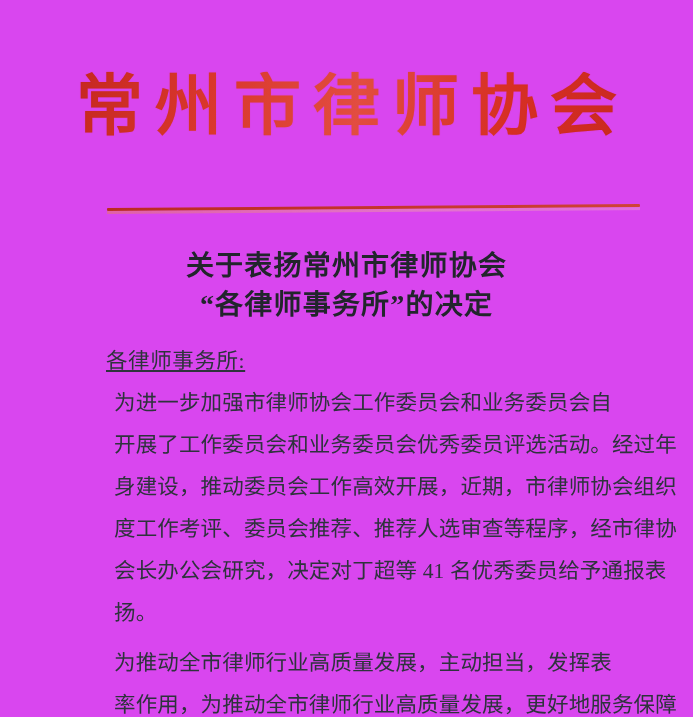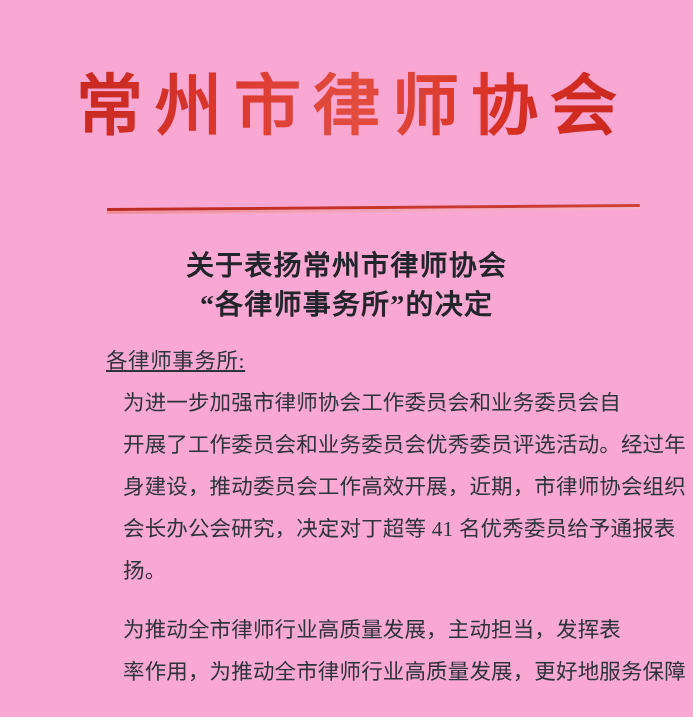--- a/index.html
+++ b/index.html
@@ -14,21 +14,21 @@
     overflow: hidden;
     font-family: "Liberation Serif", "DejaVu Serif", serif;
     color: #2b2f38;
     -webkit-font-smoothing: antialiased;
   }
 
   .page {
     position: relative;
     width: 693px;
     height: 717px;
-    background: #f9a8d4;
+    background: #d946ef;
     box-sizing: border-box;
   }
 
   
   .letterhead {
     position: absolute;
     top: 72px;
     left: 0;
     width: 693px;
     text-align: center;
@@ -128,21 +128,21 @@
     line-height: 38px;
     letter-spacing: 0.6px;
     color: #2e333c;
     white-space: nowrap;
     text-decoration: underline;
   }
   .para {
     font-size: 21.5px;
     line-height: 42px;
     color: #2e333c;
-    margin: 17px;
+    margin: 8px;
   }
   .para .ln {
     display: block;
     white-space: nowrap;
     letter-spacing: 0.15px;
   }
   .para .ln.justify {
     display: flex;
     justify-content: space-between;
   }
@@ -177,20 +177,21 @@
 
     <div class="salutation">各律师事务所:</div>
 
     <p class="para para-1">
       <span class="ln justify">
         <span class="indent"></span>
           <span>为进一步加强市律师协会工作委员会和业务委员会自</span>
       </span>
       <span class="ln">开展了工作委员会和业务委员会优秀委员评选活动。经过年</span>
       <span class="ln">身建设，推动委员会工作高效开展，近期，市律师协会组织</span>
+      <span class="ln">度工作考评、委员会推荐、推荐人选审查等程序，经市律协</span>
       <span class="ln">会长办公会研究，决定对丁超等 41 名优秀委员给予通报表</span>
       <span class="ln">扬。</span>
     </p>
 
     <p class="para para-2">
       <span class="ln justify">
         <span class="indent"></span>
           <span>为推动全市律师行业高质量发展，主动担当，发挥表</span>
       </span>
       <span class="ln">率作用，为推动全市律师行业高质量发展，更好地服务保障</span>

